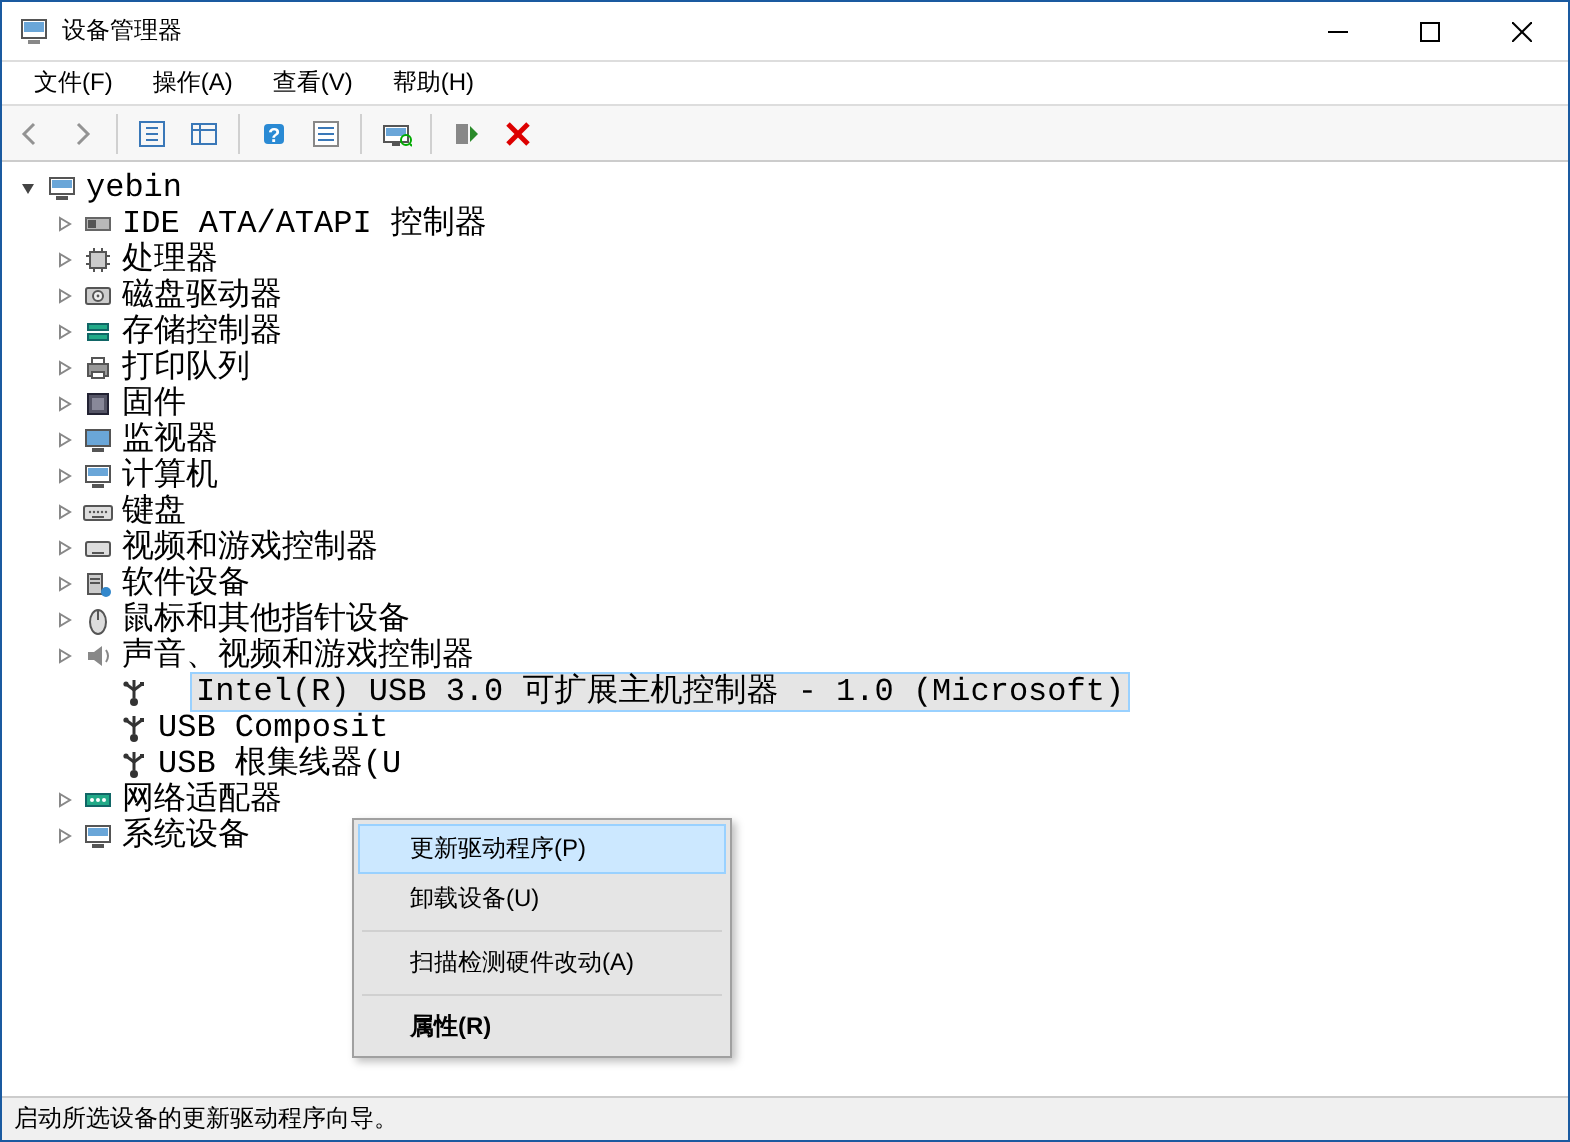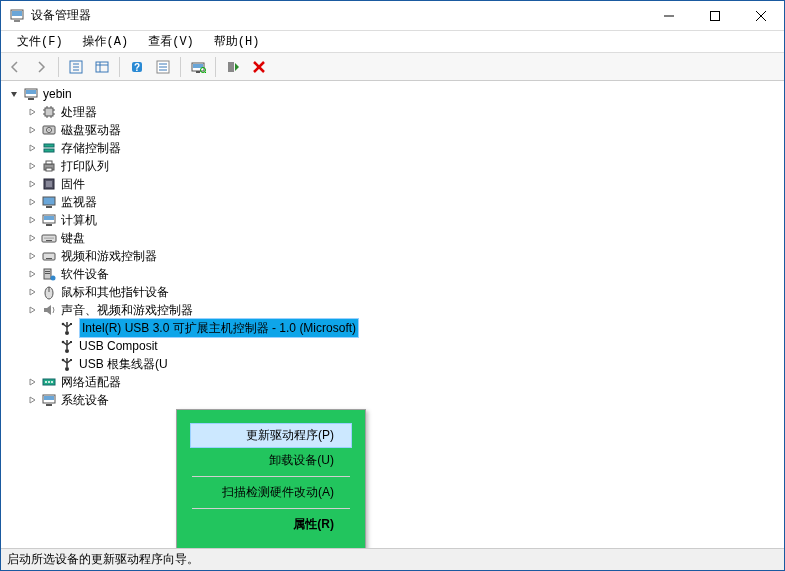--- a/index.html
+++ b/index.html
@@ -9,41 +9,41 @@
   
   .titlebar { height:30px; display:flex; align-items:center; padding:0 0 0 8px; border-bottom:1px solid #ddd; }
   .titlebar .app-icon { width:16px; height:16px; margin-right:6px; display:flex; align-items:center; justify-content:center; }
   .titlebar .title { flex:0 0 auto; font-size:12px; }
   .titlebar .spacer { flex:1 1 auto; }
   .win-btn { width:46px; height:30px; display:flex; align-items:center; justify-content:center; }
   .win-btn svg { width:10px; height:10px; }
 
   
   .menubar { height:22px; display:flex; align-items:center; padding:0 6px; border-bottom:1px solid #ddd; background:#fff; }
-  .menu-item { padding:2px 10px; font-size:12px;font-family:Liberation Mono, monospace; }
+  .menu-item { padding:2px 10px; font-size:12px; }
 
   
   .toolbar { height:28px; display:flex; align-items:center; padding:0 2px; border-bottom:1px solid #ccc; background:#f7f7f7; gap:2px; }
   .tool-sep { width:1px; height:20px; background:#d0d0d0; margin:0 3px; }
   .tool-btn { width:24px; height:22px; display:flex; align-items:center; justify-content:center; border:1px solid transparent; }
   .tool-btn.disabled { opacity:0.4; }
   .tool-btn svg { width:16px; height:16px; }
 
   
   .tree-wrap { flex:1 1 auto; overflow:auto; background:#fff; padding:4px 0 4px 6px; position:relative; }
   .tree-row { display:flex; align-items:center; height:18px; line-height:18px; white-space:nowrap; padding-right:8px; }
-  .tree-row.selected .label { background:#0ea5e9; border:1px solid #99d1ff; padding:0 2px; margin:-1px 0;text-align:center; }
+  .tree-row.selected .label { background:#e5e5e5; border:1px solid #99d1ff; padding:0 2px; margin:-1px 16px;text-align:center; }
   .expander { width:14px; height:14px; display:flex; align-items:center; justify-content:center; margin-right:2px; color:#666; flex:0 0 auto; }
   .expander.blank { visibility:hidden; }
   .dev-icon { width:16px; height:16px; margin-right:4px; flex:0 0 auto; display:flex; align-items:center; justify-content:center; }
-  .label { font-size:12px; }
+  .label { font-size:16px;font-family:Liberation Mono, monospace; }
   .indent { display:inline-block; height:1px; flex:0 0 auto; }
 
   
-  .context-menu { position:absolute; background:#22c55e; border:1px solid #a0a0a0; box-shadow:2px 2px 4px rgba(0,0,0,0.25); padding:13px; z-index:100; min-width:190px;text-align:right; }
+  .context-menu { position:absolute; background:#e5e5e5; border:1px solid #a0a0a0; box-shadow:2px 2px 4px rgba(0,0,0,0.25); padding:2px; z-index:100; min-width:190px; }
   .cm-item { padding:4px 18px 4px 26px; font-size:12px; }
   .cm-item.hover { background:#cce8ff; border:1px solid #99d1ff; padding:3px 17px 3px 25px; }
   .cm-item.bold { font-weight:bold; }
   .cm-sep { height:1px; background:#d0d0d0; margin:3px 2px; }
 
   
   .statusbar { height:22px; border-top:1px solid #ccc; background:#f0f0f0; display:flex; align-items:center; padding:0 6px; font-size:12px; }
 </style>
 </head>
 <body>
@@ -174,20 +174,35 @@
     <div id="cat-container-1">
         <div class="tree-row">
           <span class="indent" style="width:18px"></span>
           <span class="expander">
             <svg width="10" height="10" viewBox="0 0 10 10">
               <path d="M3 2 L8 5 L3 8 Z" fill="none" stroke="#888"></path>
             </svg>
           </span>
           <span class="dev-icon">
             <svg viewBox="0 0 16 16">
+              <rect x="2" y="5" width="12" height="6" fill="#b8b8b8" stroke="#666"></rect>
+              <rect x="3" y="6" width="4" height="4" fill="#555"></rect>
+            </svg>
+          </span>
+          <span class="label">IDE ATA/ATAPI 控制器</span>
+        </div>
+        <div class="tree-row">
+          <span class="indent" style="width:18px"></span>
+          <span class="expander">
+            <svg width="10" height="10" viewBox="0 0 10 10">
+              <path d="M3 2 L8 5 L3 8 Z" fill="none" stroke="#888"></path>
+            </svg>
+          </span>
+          <span class="dev-icon">
+            <svg viewBox="0 0 16 16">
               <rect x="4" y="4" width="8" height="8" fill="#ccc" stroke="#555"></rect>
               <line x1="2" y1="6" x2="4" y2="6" stroke="#555"></line>
               <line x1="2" y1="10" x2="4" y2="10" stroke="#555"></line>
               <line x1="12" y1="6" x2="14" y2="6" stroke="#555"></line>
               <line x1="12" y1="10" x2="14" y2="10" stroke="#555"></line>
               <line x1="6" y1="2" x2="6" y2="4" stroke="#555"></line>
               <line x1="10" y1="2" x2="10" y2="4" stroke="#555"></line>
               <line x1="6" y1="12" x2="6" y2="14" stroke="#555"></line>
               <line x1="10" y1="12" x2="10" y2="14" stroke="#555"></line>
             </svg>

